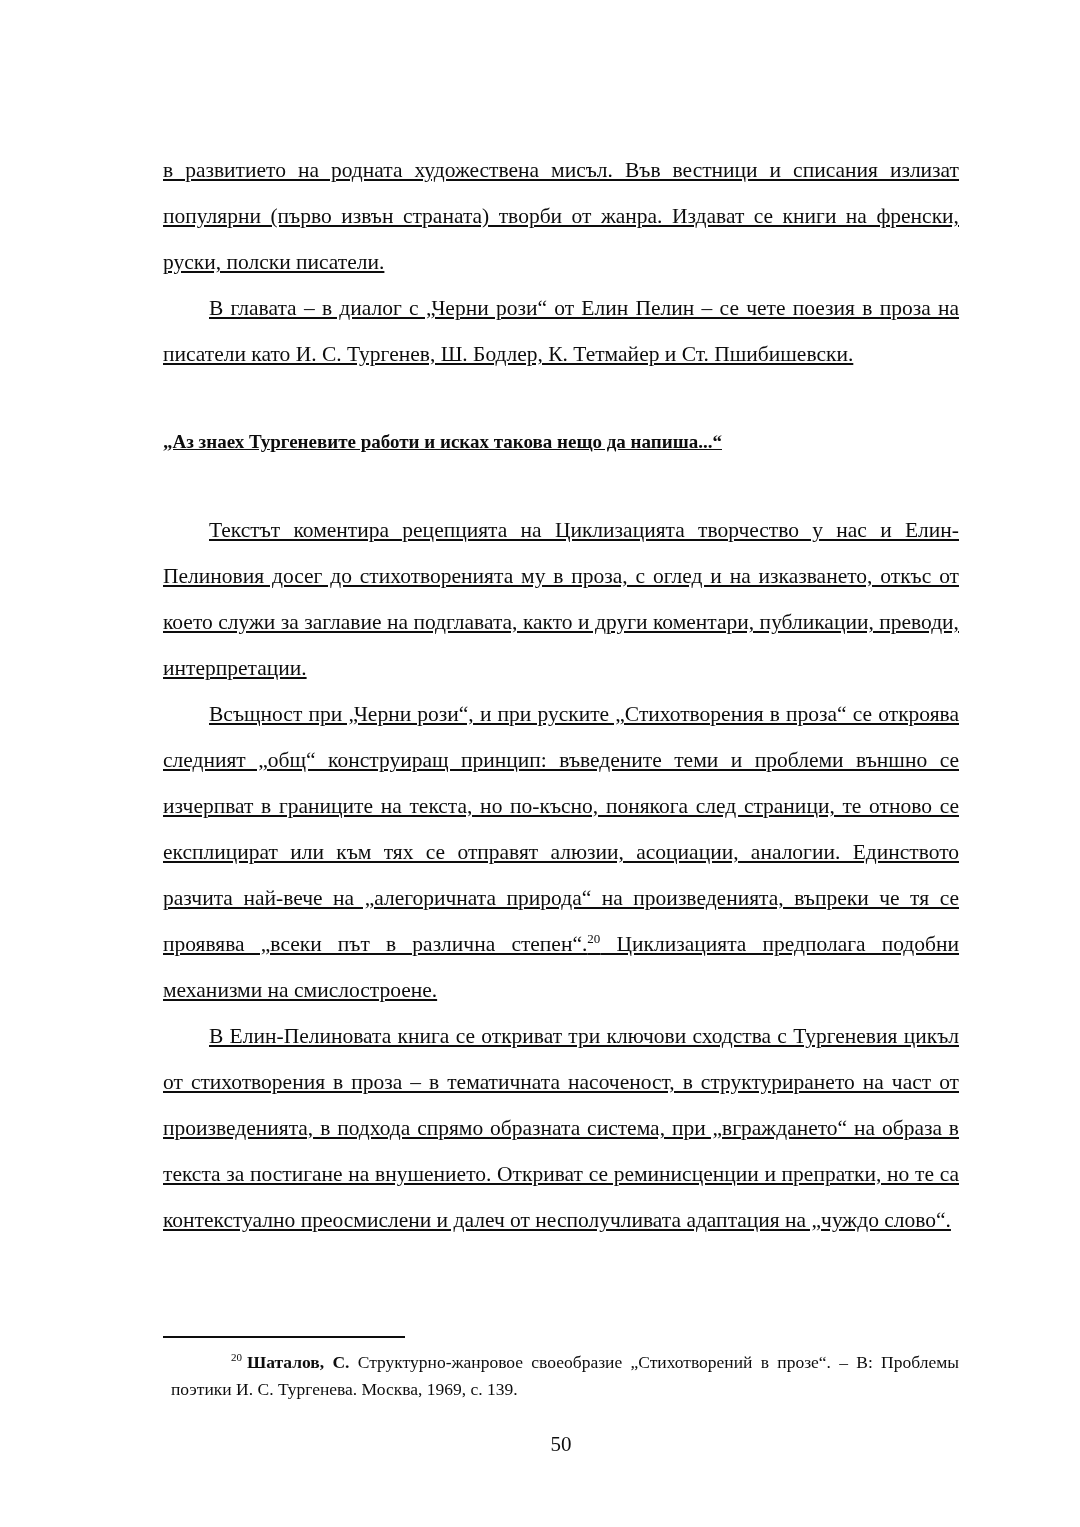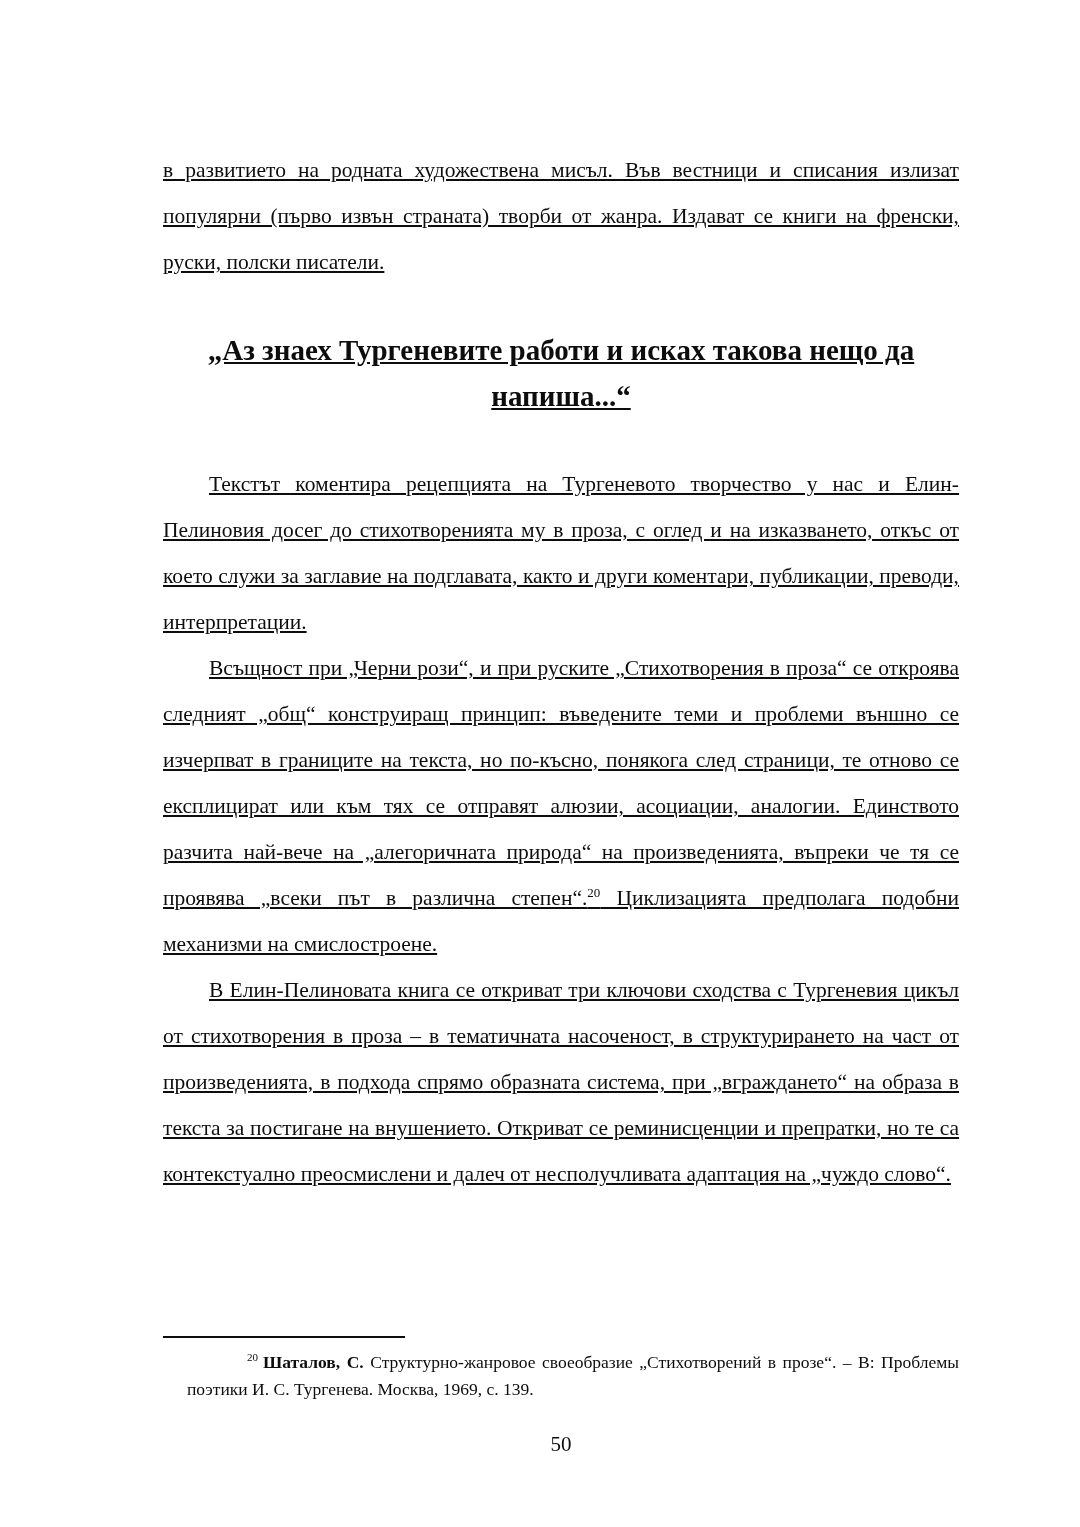--- a/index.html
+++ b/index.html
@@ -21,24 +21,24 @@
     text-decoration: underline;
   }
   .para {
     font-size: 21.5px;
     line-height: 46px;
     text-align: justify;
     text-indent: 46px;
   }
   .para.continuation { text-indent: 0; }
   .section-heading {
-    font-size: 29px;
+    font-size: 19px;
     line-height: 46px;
     font-weight: bold;
-    text-align: center;
+    text-align: left;
     text-indent: 0;
     margin: 42px 0 42px 0;
   }
   .fn-ref {
     font-size: 13px;
     vertical-align: super;
     line-height: 0;
   }
   .footnote-area {
     position: absolute;
@@ -51,21 +51,20 @@
     height: 0;
     border-top: 2px solid #0d0d0d;
     margin-bottom: 11px;
   }
   .footnote-text {
     font-size: 17.5px;
     line-height: 26.5px;
     text-align: justify;
     text-indent: 60px;
     padding-left: 8px;
-    margin-left: 16px;
   }
   .footnote-text .fn-ref {
     font-size: 11px;
     margin-right: 5px;
   }
   .footnote-text b { font-weight: bold; }
   .page-number {
     position: absolute;
     top: 1432px;
     left: 163px;
@@ -73,24 +72,25 @@
     text-align: center;
     font-size: 21px;
   }
 </style>
 </head>
 <body>
 
 <div class="text-block">
   <p class="para continuation">в развитието на родната художествена мисъл. Във вестници и списания излизат популярни (първо извън страната) творби от жанра. Издават се книги на френски, руски, полски писатели.</p>
 
+  <p class="para">В главата – в диалог с „Черни рози“ от Елин Пелин – се чете поезия в проза на писатели като И. С. Тургенев, Ш. Бодлер, К. Тетмайер и Ст. Пшибишевски.</p>
 
   <h2 class="section-heading">„Аз знаех Тургеневите работи и исках такова нещо да напиша...“</h2>
 
-  <p class="para">Текстът коментира рецепцията на Тургеневото творчество у нас и Елин-Пелиновия досег до стихотворенията му в проза, с оглед и на изказването, откъс от което служи за заглавие на подглавата, както и други коментари, публикации, преводи, интерпретации.</p>
+  <p class="para">Текстът коментира рецепцията на Циклизацията творчество у нас и Елин-Пелиновия досег до стихотворенията му в проза, с оглед и на изказването, откъс от което служи за заглавие на подглавата, както и други коментари, публикации, преводи, интерпретации.</p>
 
   <p class="para"><span>Всъщност при „Черни рози“, и при руските „Стихотворения в проза“ се откроява следният „общ“ конструиращ принцип: въведените теми и проблеми външно се изчерпват в границите на текста, но по-късно, понякога след страници, те отново се експлицират или към тях се отправят алюзии, асоциации, аналогии. Единството разчита най-вече на „алегоричната природа“ на произведенията, въпреки че тя се проявява „всеки път в различна степен“.</span><sup class="fn-ref">20</sup><span> Циклизацията предполага подобни механизми на смислостроене.</span></p>
 
   <p class="para">В Елин-Пелиновата книга се откриват три ключови сходства с Тургеневия цикъл от стихотворения в проза – в тематичната насоченост, в структурирането на част от произведенията, в подхода спрямо образната система, при „вграждането“ на образа в текста за постигане на внушението. Откриват се реминисценции и препратки, но те са контекстуално преосмислени и далеч от несполучливата адаптация на „чуждо слово“.</p>
 </div>
 
 <div class="footnote-area">
   <div class="footnote-separator"></div>
   <p class="footnote-text"><sup class="fn-ref">20</sup><b>Шаталов, С.</b><span> Структурно-жанровое своеобразие „Стихотворений в прозе“. – В: Проблемы поэтики И. С. Тургенева. Москва, 1969, с. 139.</span></p>
 </div>

